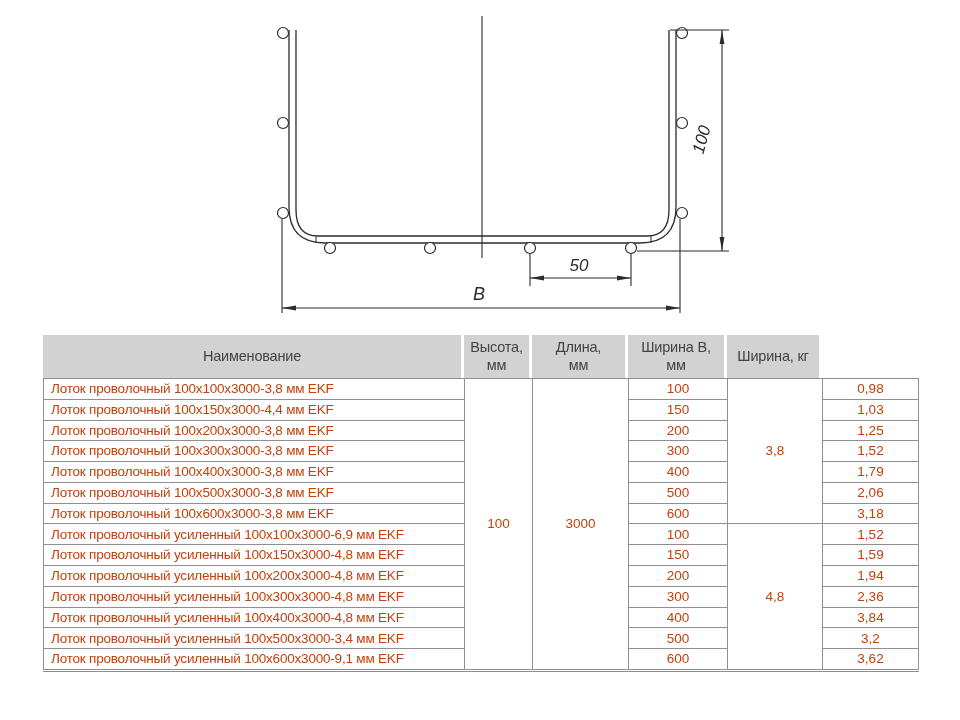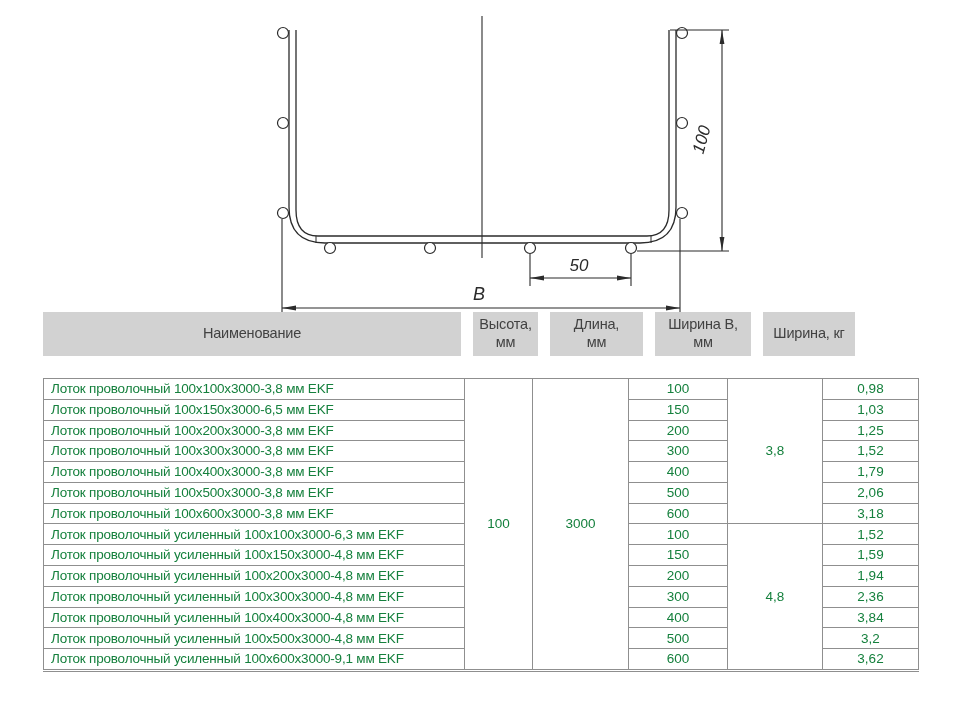--- a/index.html
+++ b/index.html
@@ -5,36 +5,36 @@
   html,body{margin:0;padding:0;}
   body{
     width:960px;height:720px;background:#ffffff;position:relative;
     font-family:"Liberation Sans", sans-serif;
     -webkit-font-smoothing:antialiased;
   }
   
   .drawing{position:absolute;left:0;top:0;width:960px;height:330px;}
   
   .spec-header{
-    position:absolute;left:43px;top:312px;width:875px;height:44px;
+    position:absolute;left:43px;top:335px;width:875px;height:44px;
     display:grid;grid-template-columns:418px 65px 93px 96px 92px 96px;
-    column-gap:12px;
+    column-gap:3px;
   }
   .spec-header .hcell{
     background:#d2d2d2;color:#424242;
     display:flex;align-items:center;justify-content:center;
     text-align:center;font-size:14.5px;line-height:1.22;
     white-space:pre-line;letter-spacing:-0.2px;
   }
   
   .spec-table-wrap{position:absolute;left:43px;top:378px;}
   table.spec{
     border-collapse:collapse;table-layout:fixed;
     width:875px;height:292px;
-    font-size:13.5px;color:#15803d;
+    font-size:13.5px;color:#c2410c;
   }
   table.spec td{
     border:1px solid #8f8f8f;padding:0;overflow:hidden;
     text-align:center;vertical-align:middle;line-height:1;
   }
   table.spec td.c-name{text-align:left;padding-left:7px;letter-spacing:-0.2px;}
   .outer-bottom-rule{
     position:absolute;left:43px;top:671px;width:876px;height:1px;background:#8f8f8f;
   }
 </style>
@@ -124,21 +124,21 @@
     <tbody>
         <tr>
           <td class="c-name">Лоток проволочный 100х100х3000-3,8 мм EKF</td>
           <td class="c-num" rowspan="14">100</td>
           <td class="c-num" rowspan="14">3000</td>
           <td class="c-num">100</td>
           <td class="c-num" rowspan="7">3,8</td>
           <td class="c-num">0,98</td>
         </tr>
         <tr>
-          <td class="c-name">Лоток проволочный 100х150х3000-6,5 мм EKF</td>
+          <td class="c-name">Лоток проволочный 100х150х3000-4,4 мм EKF</td>
           <td class="c-num">150</td>
           <td class="c-num">1,03</td>
         </tr>
         <tr>
           <td class="c-name">Лоток проволочный 100х200х3000-3,8 мм EKF</td>
           <td class="c-num">200</td>
           <td class="c-num">1,25</td>
         </tr>
         <tr>
           <td class="c-name">Лоток проволочный 100х300х3000-3,8 мм EKF</td>
@@ -154,21 +154,21 @@
           <td class="c-name">Лоток проволочный 100х500х3000-3,8 мм EKF</td>
           <td class="c-num">500</td>
           <td class="c-num">2,06</td>
         </tr>
         <tr>
           <td class="c-name">Лоток проволочный 100х600х3000-3,8 мм EKF</td>
           <td class="c-num">600</td>
           <td class="c-num">3,18</td>
         </tr>
         <tr>
-          <td class="c-name">Лоток проволочный усиленный 100х100х3000-6,3 мм EKF</td>
+          <td class="c-name">Лоток проволочный усиленный 100х100х3000-6,9 мм EKF</td>
           <td class="c-num">100</td>
           <td class="c-num" rowspan="7">4,8</td>
           <td class="c-num">1,52</td>
         </tr>
         <tr>
           <td class="c-name">Лоток проволочный усиленный 100х150х3000-4,8 мм EKF</td>
           <td class="c-num">150</td>
           <td class="c-num">1,59</td>
         </tr>
         <tr>
@@ -180,21 +180,21 @@
           <td class="c-name">Лоток проволочный усиленный 100х300х3000-4,8 мм EKF</td>
           <td class="c-num">300</td>
           <td class="c-num">2,36</td>
         </tr>
         <tr>
           <td class="c-name">Лоток проволочный усиленный 100х400х3000-4,8 мм EKF</td>
           <td class="c-num">400</td>
           <td class="c-num">3,84</td>
         </tr>
         <tr>
-          <td class="c-name">Лоток проволочный усиленный 100х500х3000-4,8 мм EKF</td>
+          <td class="c-name">Лоток проволочный усиленный 100х500х3000-3,4 мм EKF</td>
           <td class="c-num">500</td>
           <td class="c-num">3,2</td>
         </tr>
         <tr>
           <td class="c-name">Лоток проволочный усиленный 100х600х3000-9,1 мм EKF</td>
           <td class="c-num">600</td>
           <td class="c-num">3,62</td>
         </tr>
       </tbody>
   </table>

